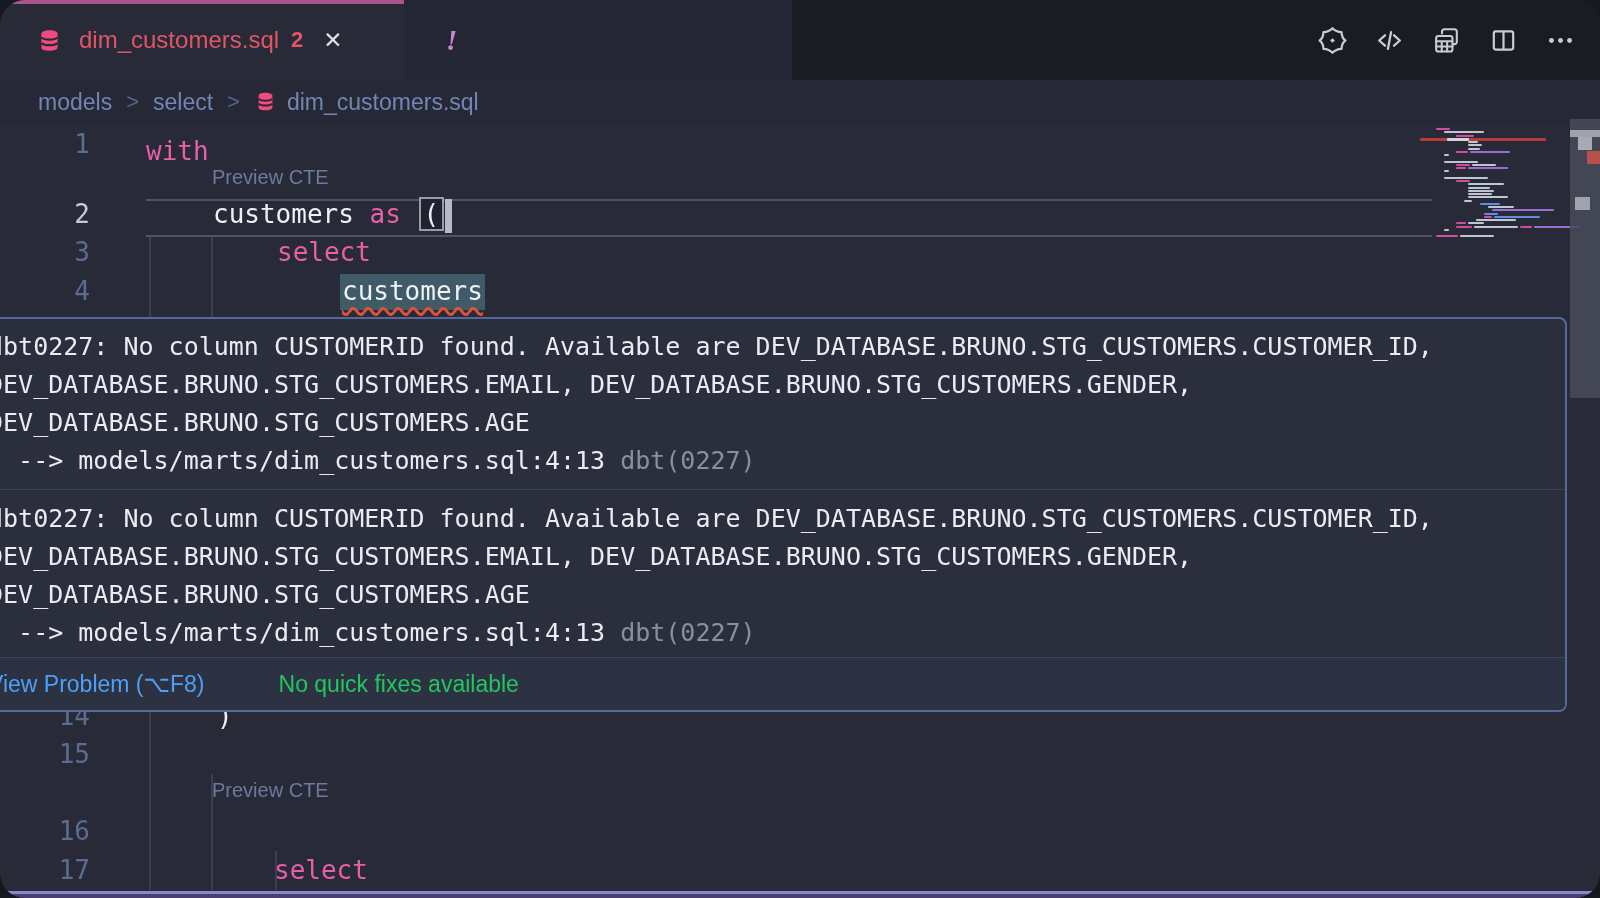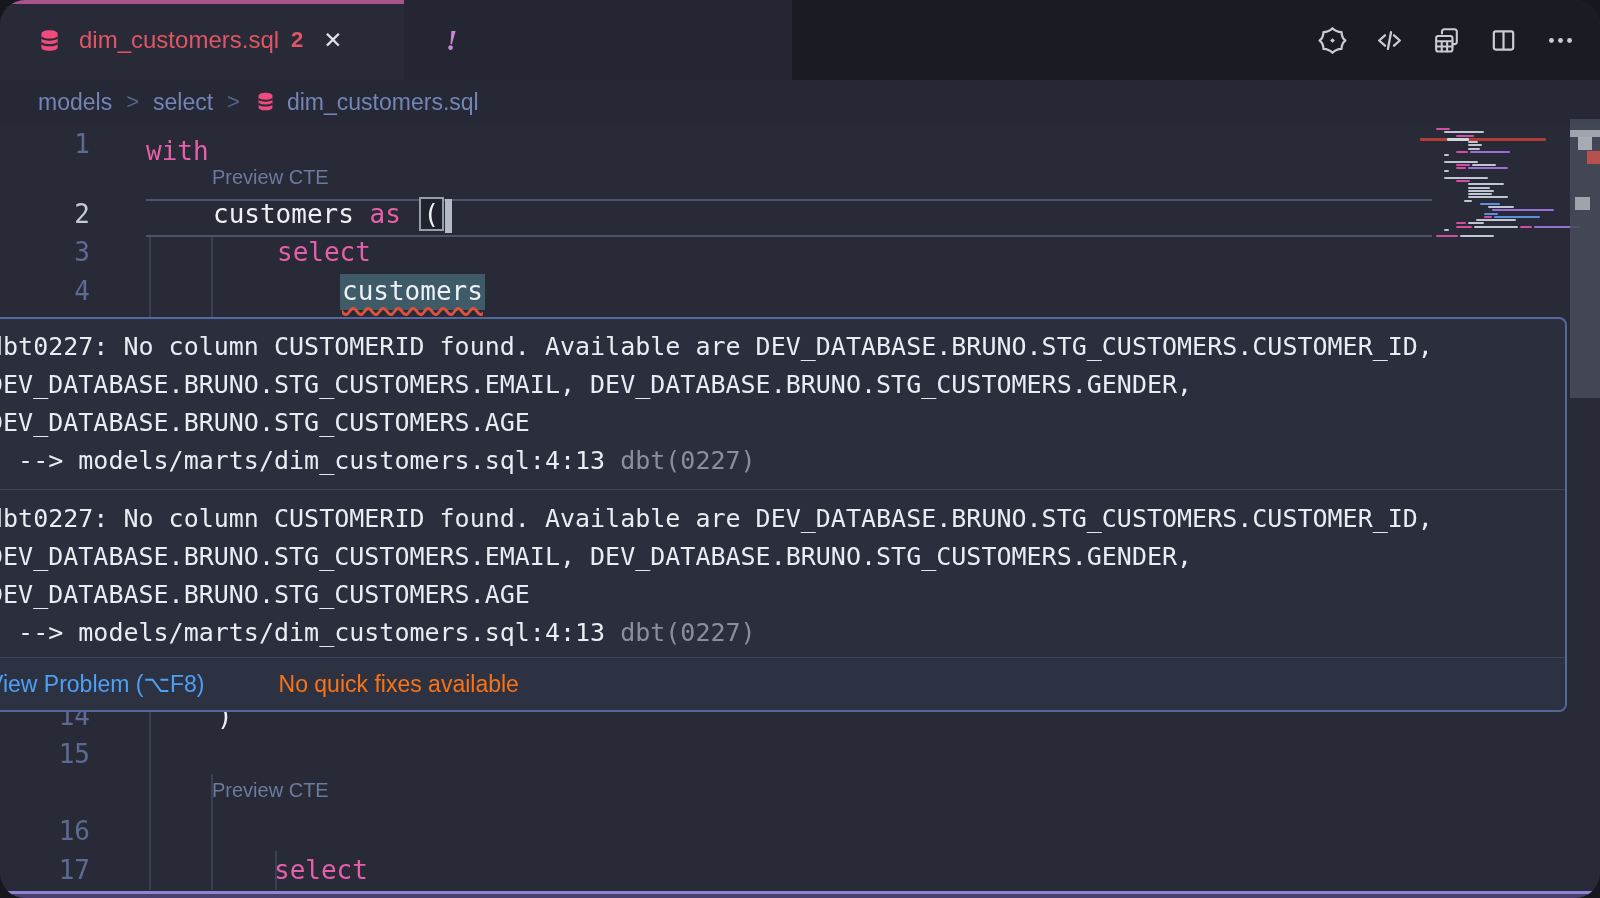--- a/index.html
+++ b/index.html
@@ -55,21 +55,21 @@
   
   .hover-panel { position:absolute; left:-14px; top:317px; width:1581px; height:395px;
     background:#2a2e3d; border:2px solid #56689b; border-radius:8px; z-index:30; overflow:hidden; }
   .hblock { padding:9px 0 0 0; font-family:"DejaVu Sans Mono", monospace; font-size:25px; color:#e9ecf2; }
   .hblock.second { border-top:1px solid #3d4459; margin-top:9px; padding-top:10px; }
   .hline { height:38px; line-height:38px; white-space:pre; }
   .hsrc { color:#8a8f9d; }
   .hover-status { position:absolute; left:0; bottom:0; width:100%; height:53px; background:#2d3242;
     border-top:1px solid #3d4459; display:flex; align-items:center; font-size:23px; }
   .hs-link { color:#4da0f5; cursor:pointer; }
-  .hs-msg { color:#f97316; margin-left:74px; }
+  .hs-msg { color:#22c55e; margin-left:74px; }
   
   .bottom-line1 { position:absolute; left:0; bottom:4px; width:1600px; height:3px; background:#8e84cf; z-index:40; }
   .bottom-line2 { position:absolute; left:0; bottom:0; width:1600px; height:4px; background:#4b3f70; z-index:40; }
 </style>
 </head>
 <body>
 
 <div class="window">
 
   <div class="tabbar">

